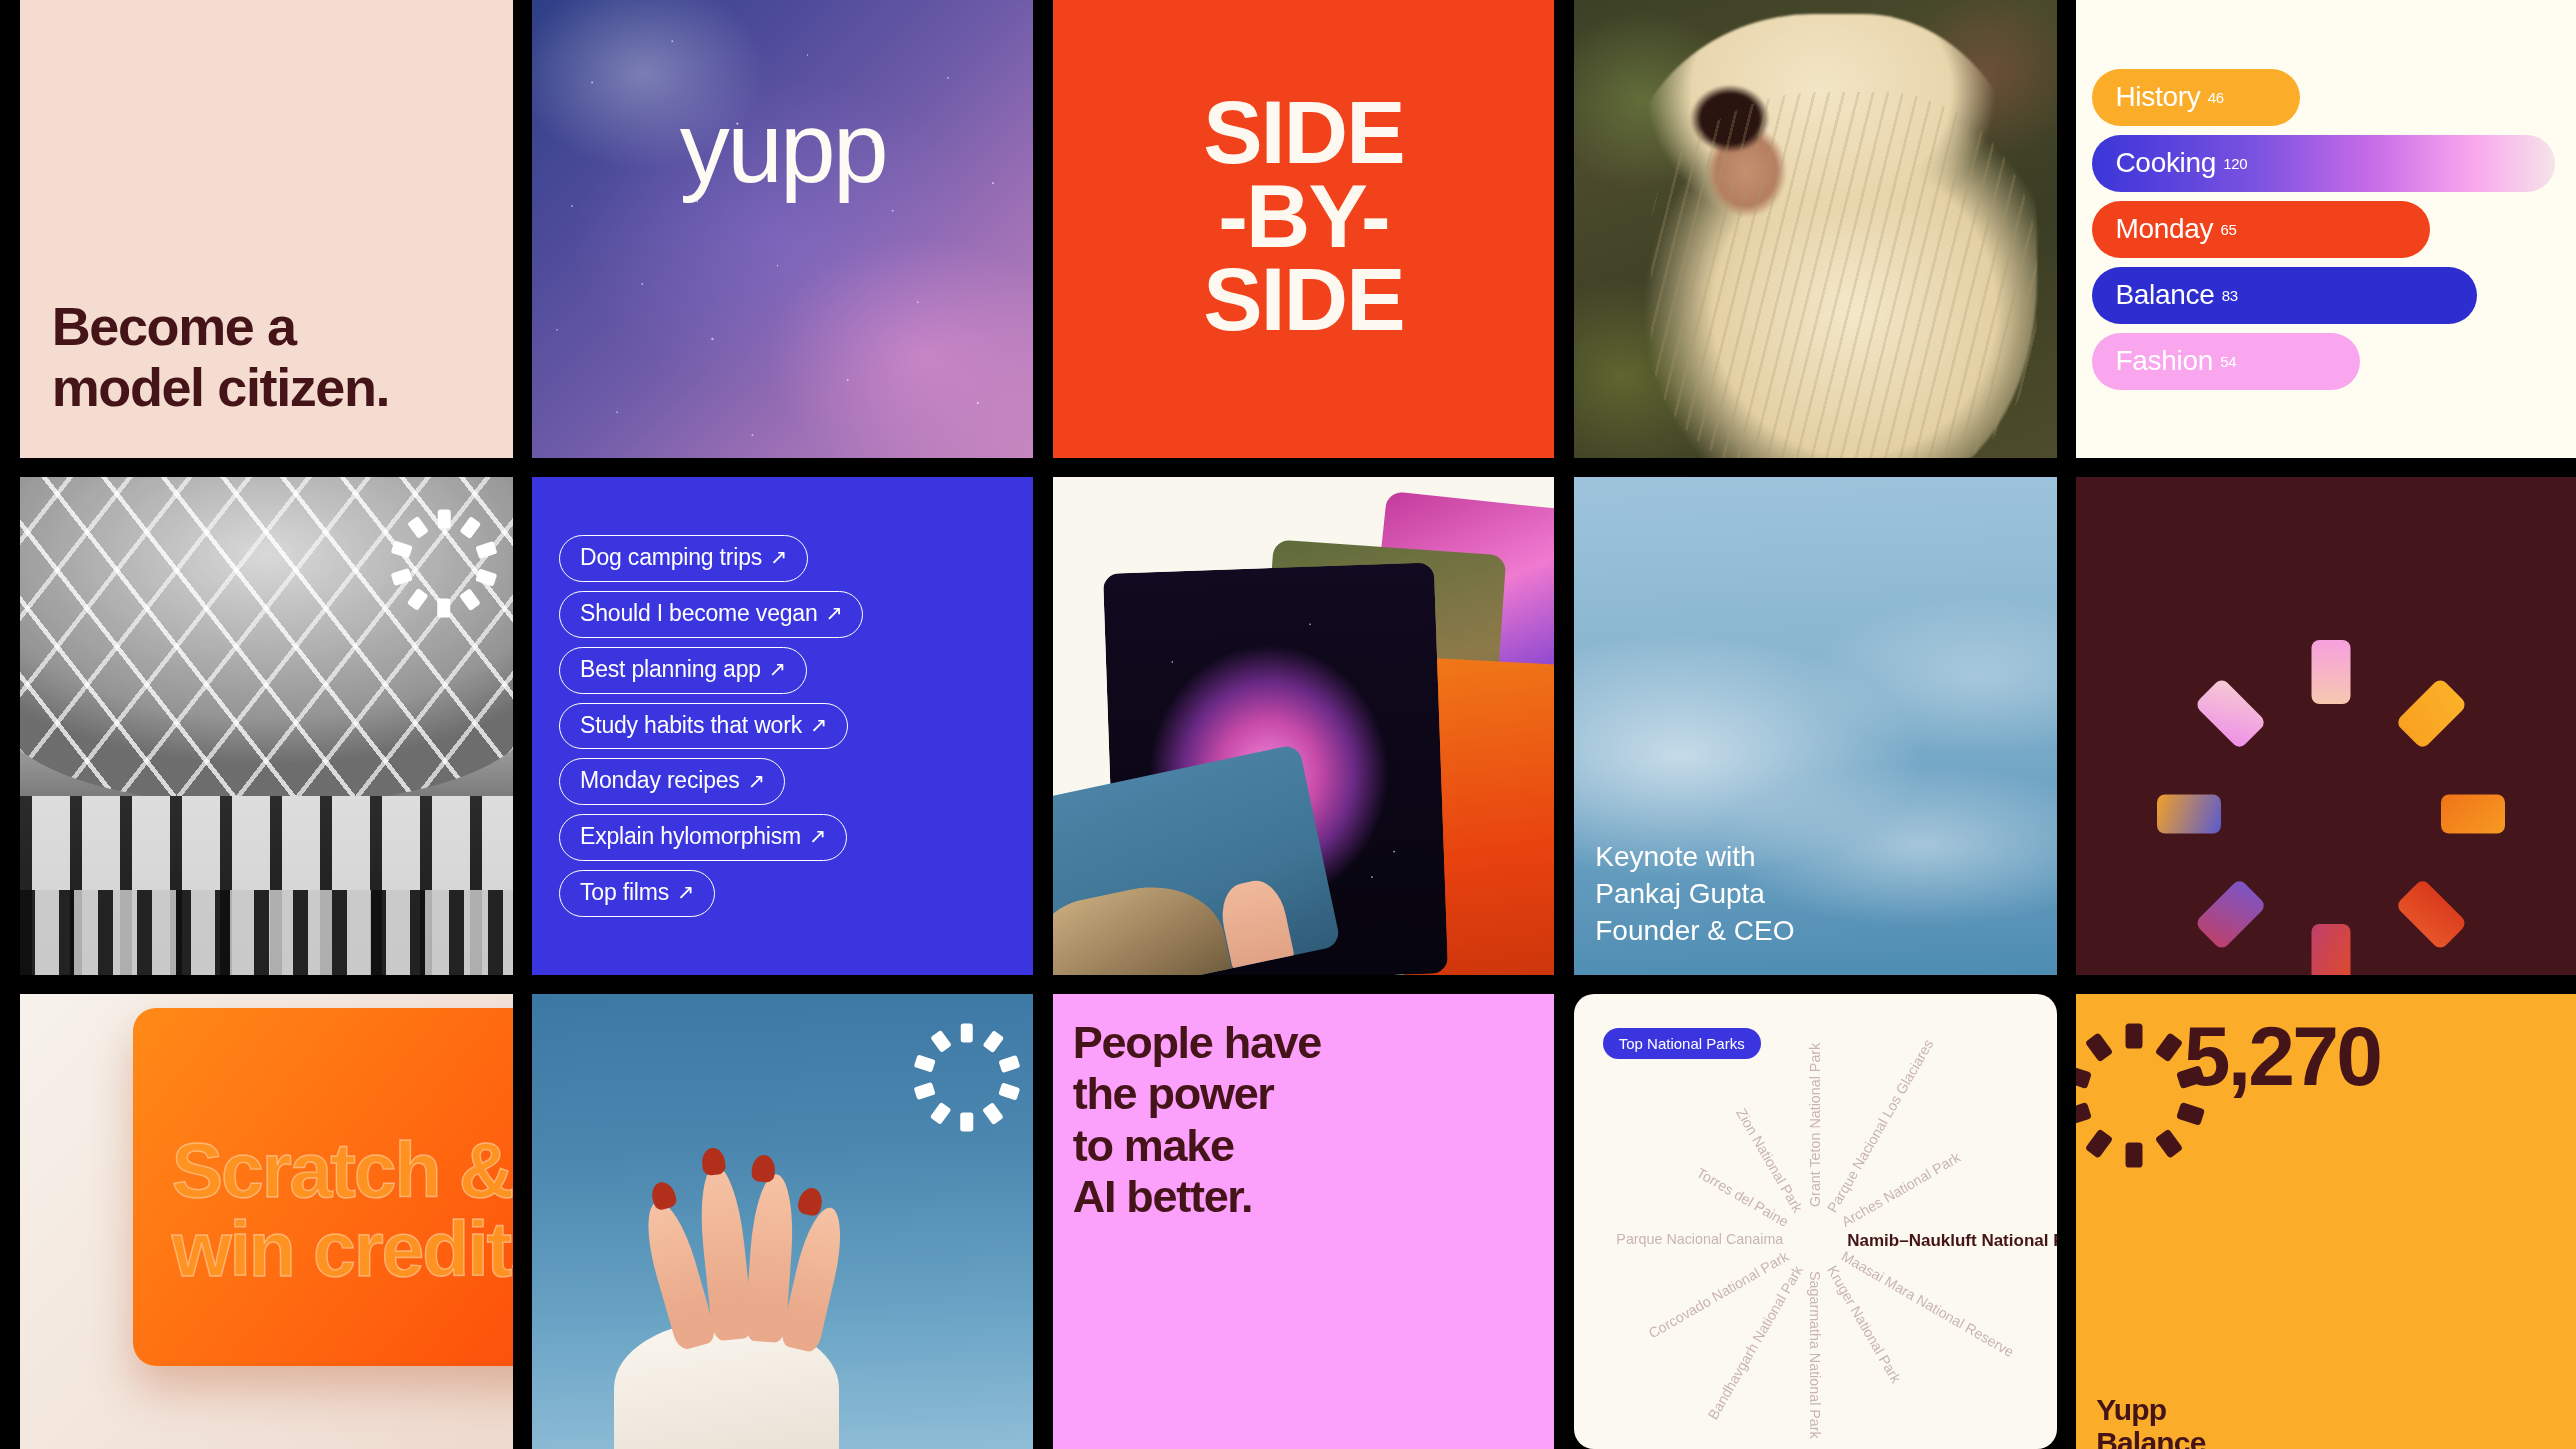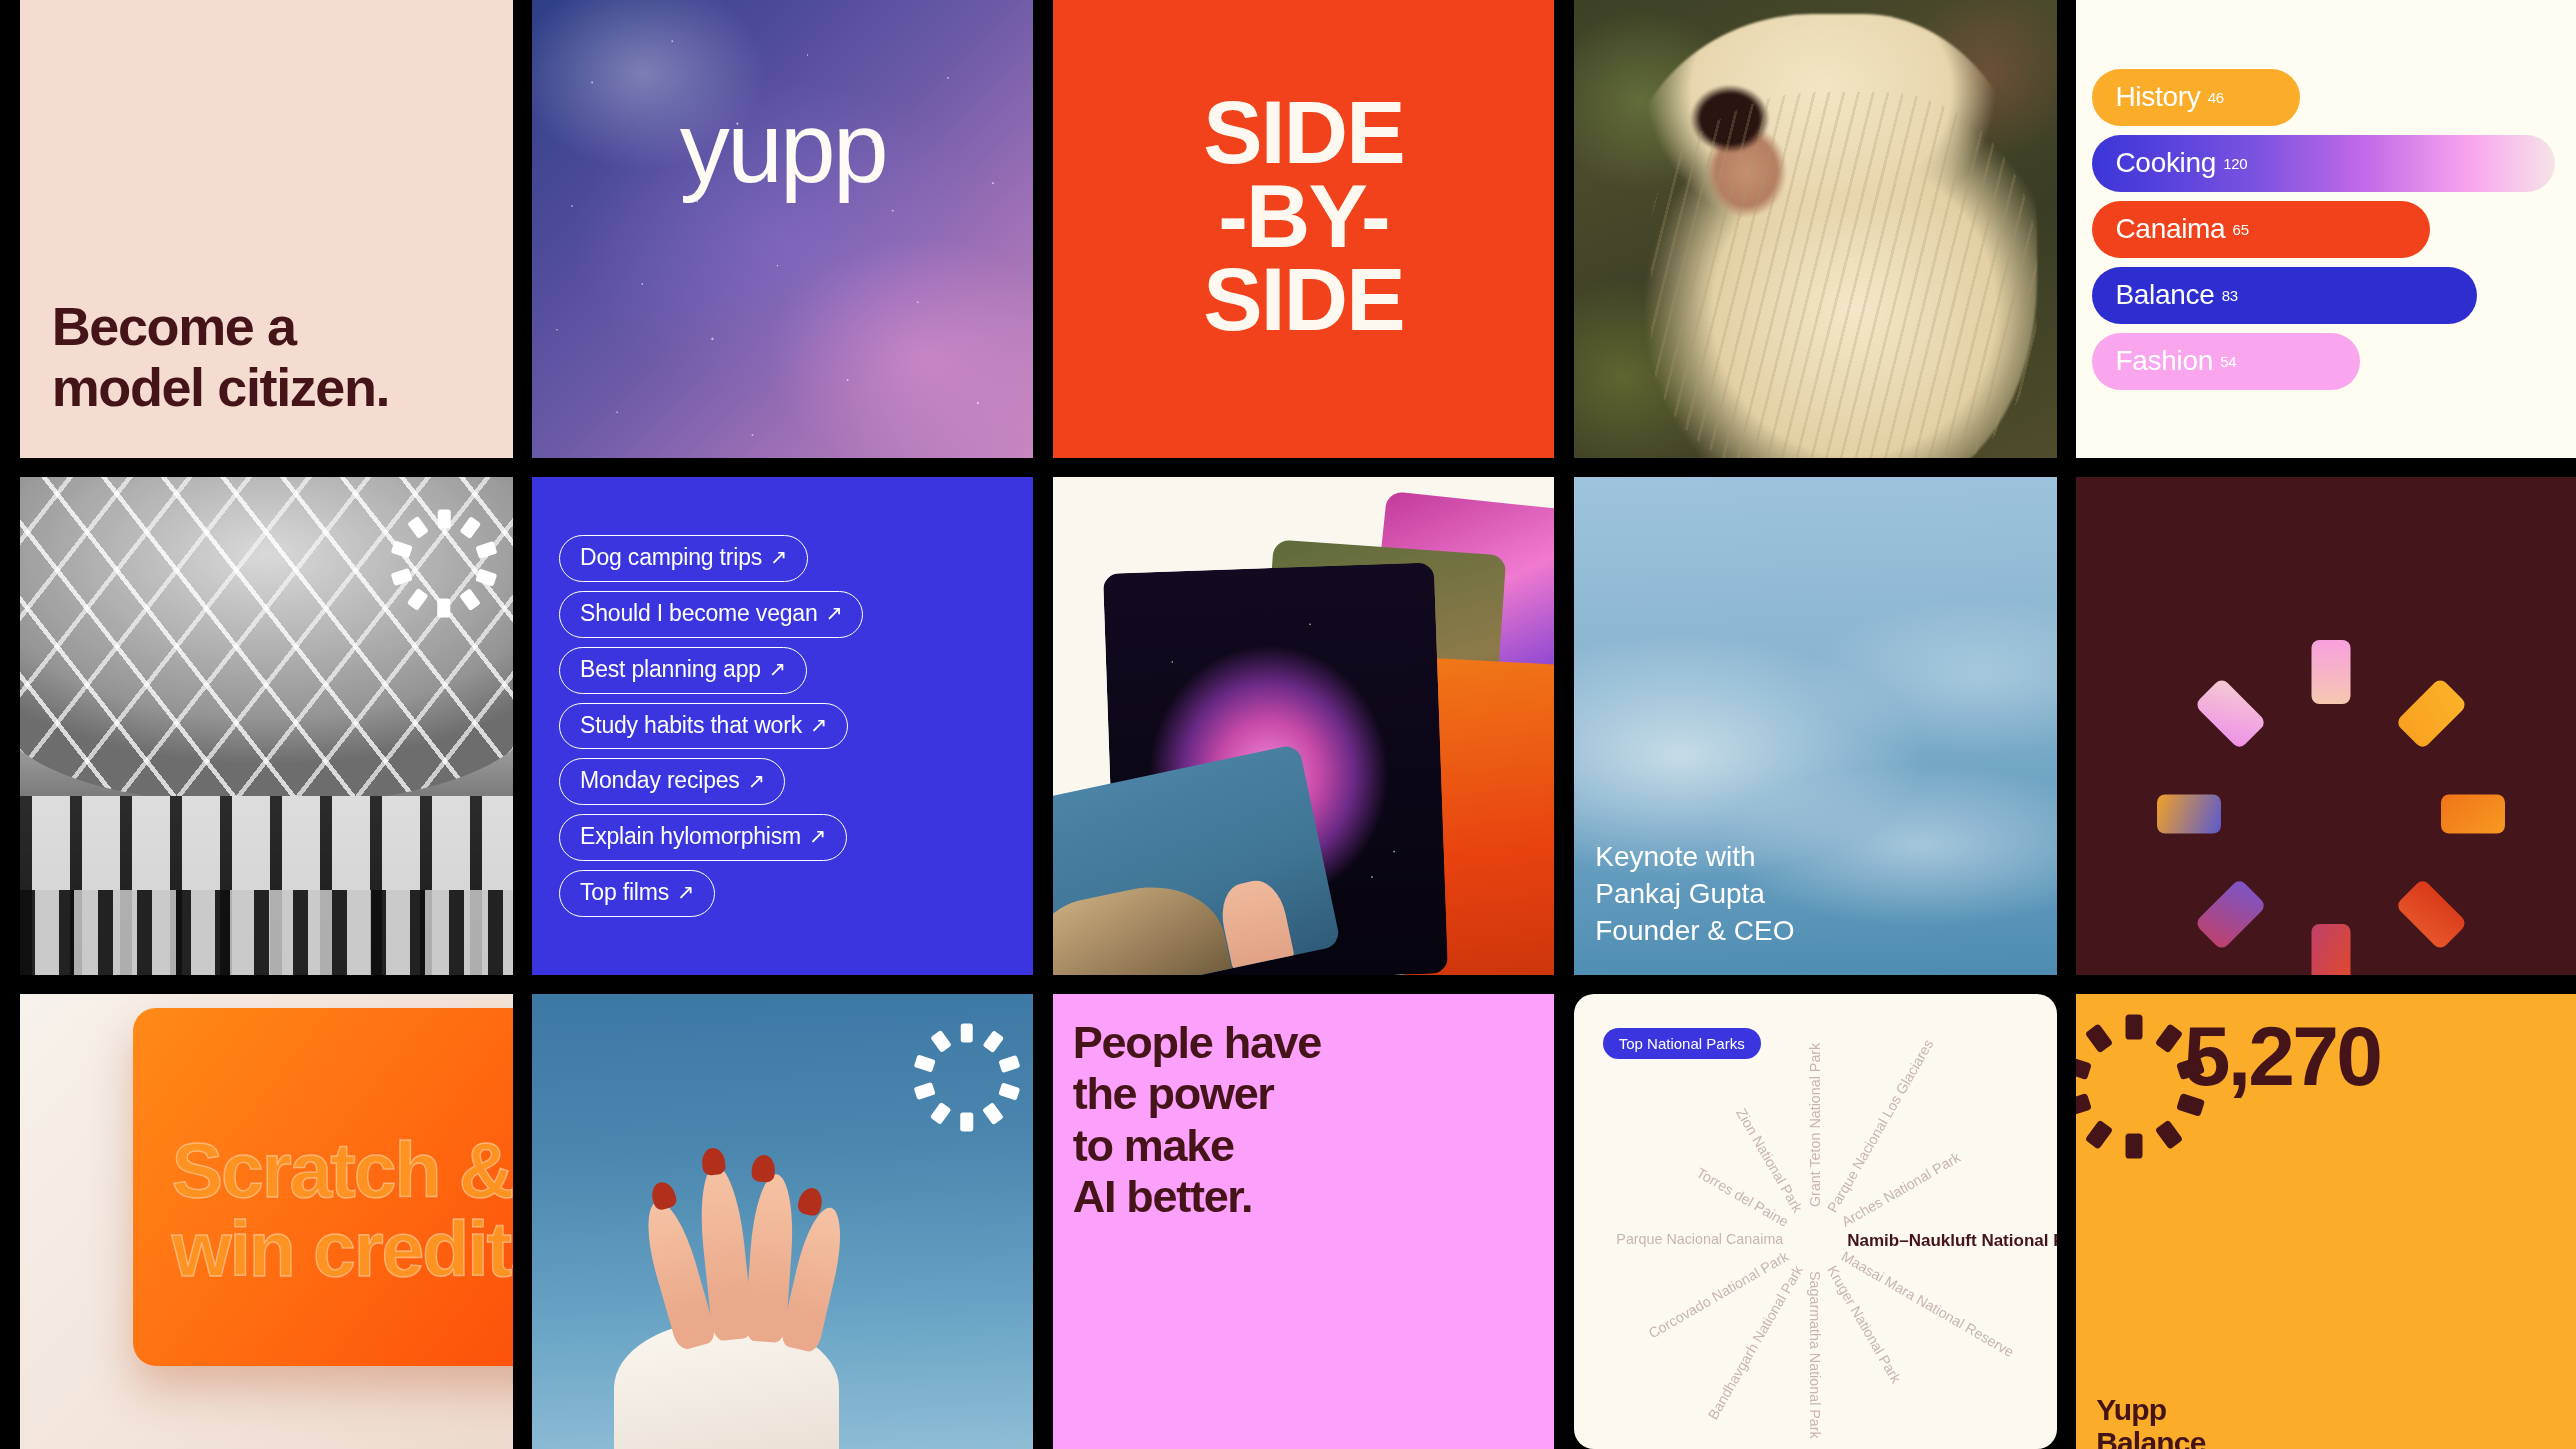--- a/index.html
+++ b/index.html
@@ -207,21 +207,21 @@
   .c-parks { grid-column:8; grid-row:6; background:#FCFAF0;border-radius:20px; }
   .parks-tag { position:absolute; left:29px; top:34px; background:#3B35E0; color:#fff;
     font-size:15px; font-weight:500; padding:7.2px 16px; border-radius:18px; }
   .radial { position:absolute; left:50%; top:237px; width:0; height:0; }
   .radial span { position:absolute; left:0; top:0; white-space:nowrap;
     font-size:14.3px; font-weight:500; color:#C9B4B4; transform-origin:0 50%; }
   .radial span.hi { color:#451419; font-size:17px; font-weight:600; }
 
   
   .c-balance { grid-column:10; grid-row:6; background:#FBAD2A; }
-  .bal-row { position:absolute; left:19.7px; top:19.7px; display:flex; align-items:flex-start; gap:12.5px; }
+  .bal-row { position:absolute; left:19.7px; top:19.7px; display:flex; align-items:flex-end; gap:12.5px; }
   .bal-mark { position:relative; width:75px; height:75px; flex:none; }
   .bal-mark i { position:absolute; left:50%; top:50%; width:17px; height:25px;
     background:#451419; border-radius:3.6px; transform-origin:50% 48px; }
   .bal-num { font-size:84px; font-weight:600; color:#451419; letter-spacing:-2.7px; line-height:1; }
   .bal-cap { position:absolute; left:19.7px; bottom:-10.7px; font-size:30px; font-weight:600;
     line-height:1.12; color:#451419; letter-spacing:-0.8px; white-space:pre-line; }
 
   
   .wburst { position:absolute; width:55px; height:55px; }
   .wburst i { position:absolute; left:50%; top:50%; width:12.5px; height:19px;
@@ -258,21 +258,21 @@
   <div class="cell c-cats">
     <div class="pill history">
         <span>History</span>
         <sup>46</sup>
       </div>
     <div class="pill cooking">
         <span>Cooking</span>
         <sup>120</sup>
       </div>
     <div class="pill science">
-        <span>Canaima</span>
+        <span>Monday</span>
         <sup>65</sup>
       </div>
     <div class="pill planning">
         <span>Balance</span>
         <sup>83</sup>
       </div>
     <div class="pill fashion">
         <span>Fashion</span>
         <sup>54</sup>
       </div>

